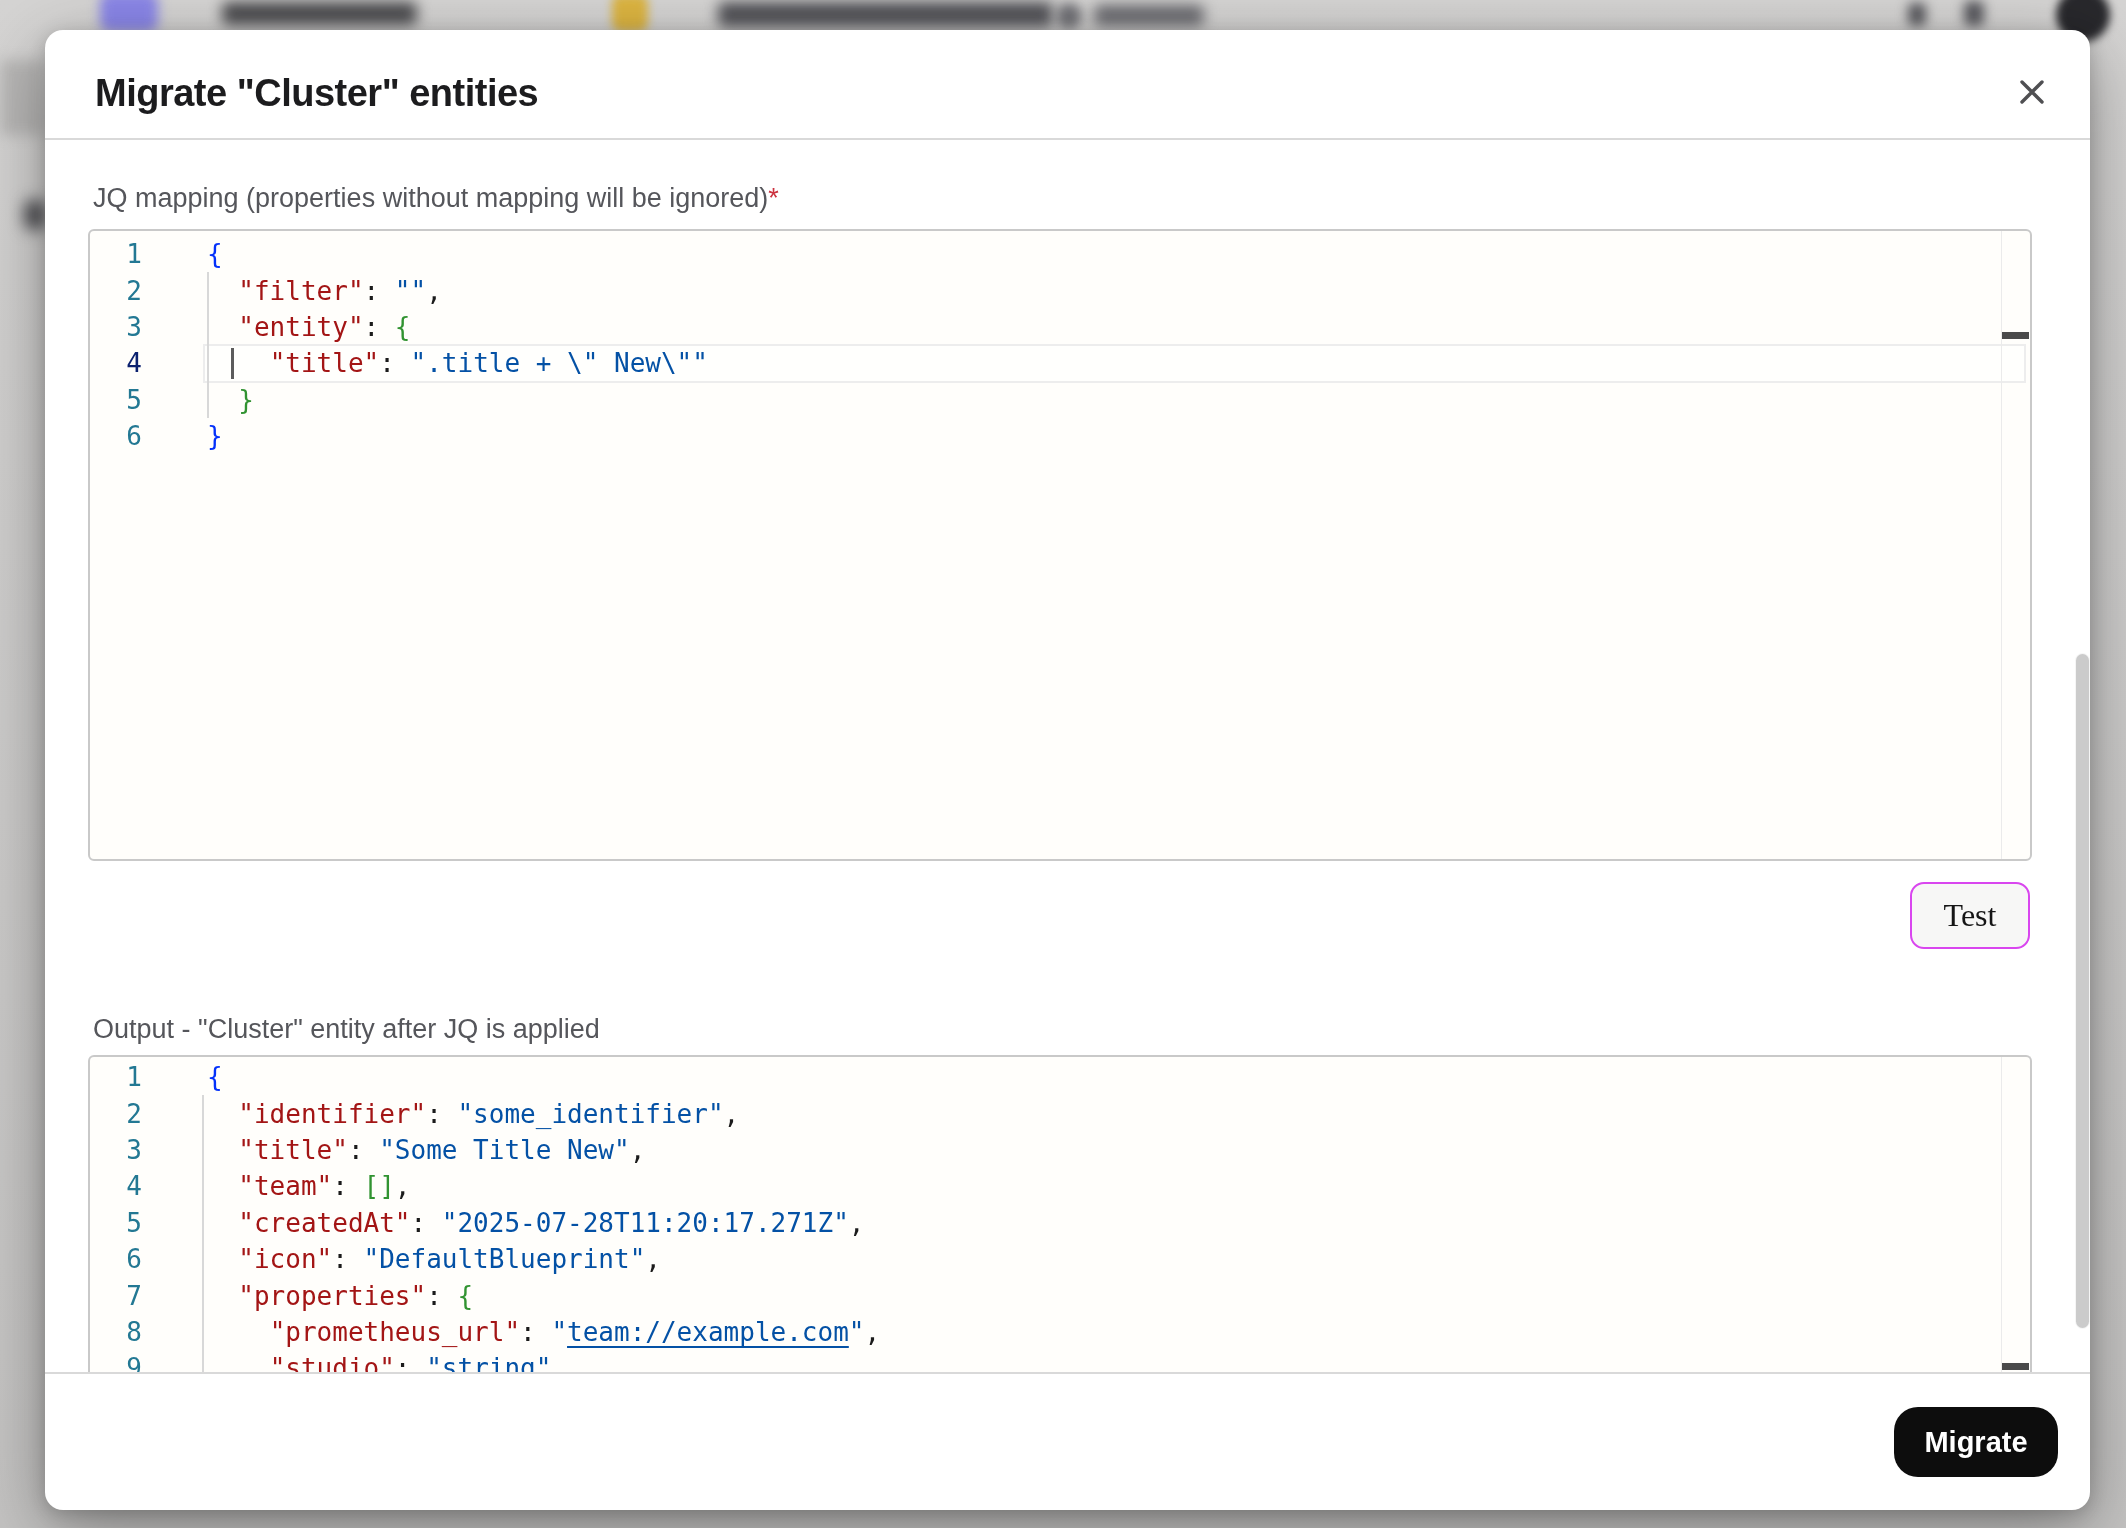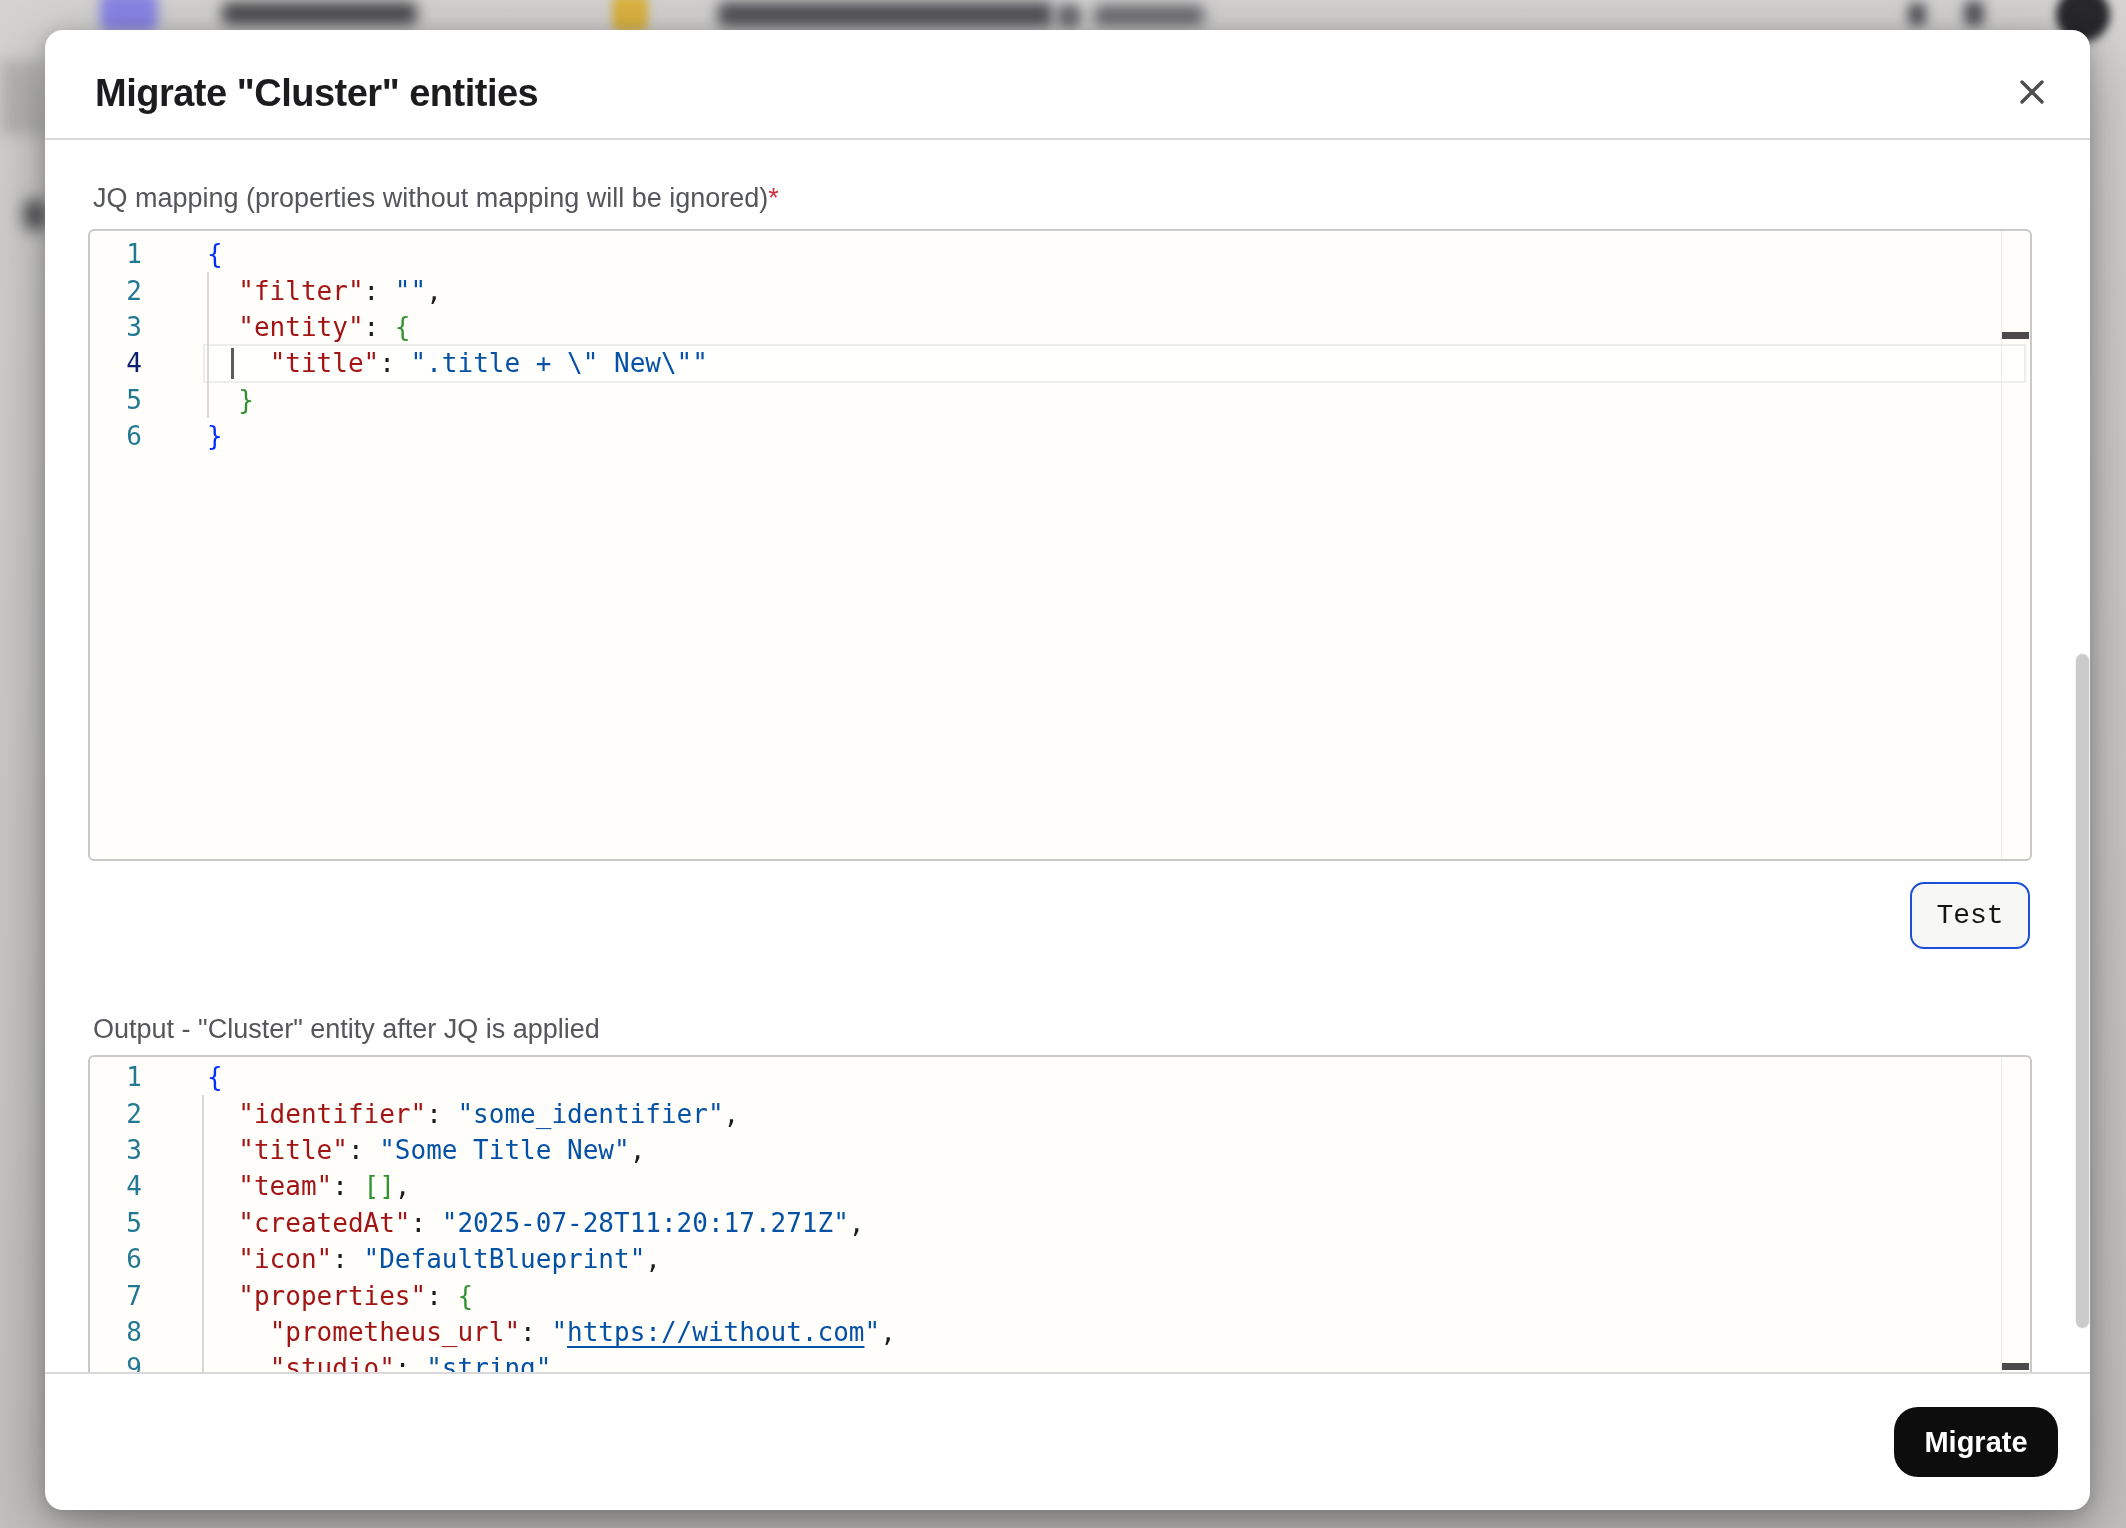--- a/index.html
+++ b/index.html
@@ -62,22 +62,22 @@
   #guide2 { left:112px; top:38px; height:279px; }
   .overview-rail { position:absolute; top:0; bottom:0; left:1911px; width:1px; background:#ebebeb; }
   .cursor-marker { position:absolute; left:1912px; width:27px; height:7px; background:#4a4a4a; }
   #marker1 { top:101px; }
   #marker2 { top:306px; }
   .text-cursor { position:absolute; left:141px; top:117px; width:2.5px; height:31px; background:#5c5c5c; }
 
   
   .test-btn {
     position:absolute; left:1865px; top:852px; width:120px; height:67px;
-    background:#f7f7f6; border:2px solid #1d4ed8; border-radius:14px;
-    font-family:Liberation Mono, monospace; font-size:28px; font-weight:500; color:#151515;
+    background:#f7f7f6; border:2px solid #d946ef; border-radius:14px;
+    font-family:Liberation Serif, serif; font-size:32px; font-weight:500; color:#151515;
     cursor:pointer;
   }
   .footer-divider { position:absolute; left:0; top:1342px; width:100%; height:2px; background:#d9d9d9; }
   .migrate-btn {
     position:absolute; left:1849px; top:1377px; width:164px; height:70px;
     background:#0d0d0d; border:none; border-radius:24px;
     font-family:"Liberation Sans", sans-serif; font-size:29px; font-weight:700; color:#ffffff;
     cursor:pointer;
   }
 
@@ -193,21 +193,21 @@
         <div class="code-line">
           <span class="ln">6</span>
           <span class="code-text"><span class="tok-p">  </span><span class="tok-k">"icon"</span><span class="tok-p">: </span><span class="tok-s">"DefaultBlueprint"</span><span class="tok-p">,</span></span>
         </div>
         <div class="code-line">
           <span class="ln">7</span>
           <span class="code-text"><span class="tok-p">  </span><span class="tok-k">"properties"</span><span class="tok-p">: </span><span class="tok-b2">{</span></span>
         </div>
         <div class="code-line">
           <span class="ln">8</span>
-          <span class="code-text"><span class="tok-p">    </span><span class="tok-k">"prometheus_url"</span><span class="tok-p">: </span><span class="tok-s">"</span><span class="tok-lk">https://without.com</span><span class="tok-s">"</span><span class="tok-p">,</span></span>
+          <span class="code-text"><span class="tok-p">    </span><span class="tok-k">"prometheus_url"</span><span class="tok-p">: </span><span class="tok-s">"</span><span class="tok-lk">team://example.com</span><span class="tok-s">"</span><span class="tok-p">,</span></span>
         </div>
         <div class="code-line">
           <span class="ln">9</span>
           <span class="code-text"><span class="tok-p">    </span><span class="tok-k">"studio"</span><span class="tok-p">: </span><span class="tok-s">"string"</span><span class="tok-p">,</span></span>
         </div>
       </div>
     <div class="indent-guide" id="guide2"></div>
     <div class="overview-rail"></div>
     <div class="cursor-marker" id="marker2"></div>
   </div>

